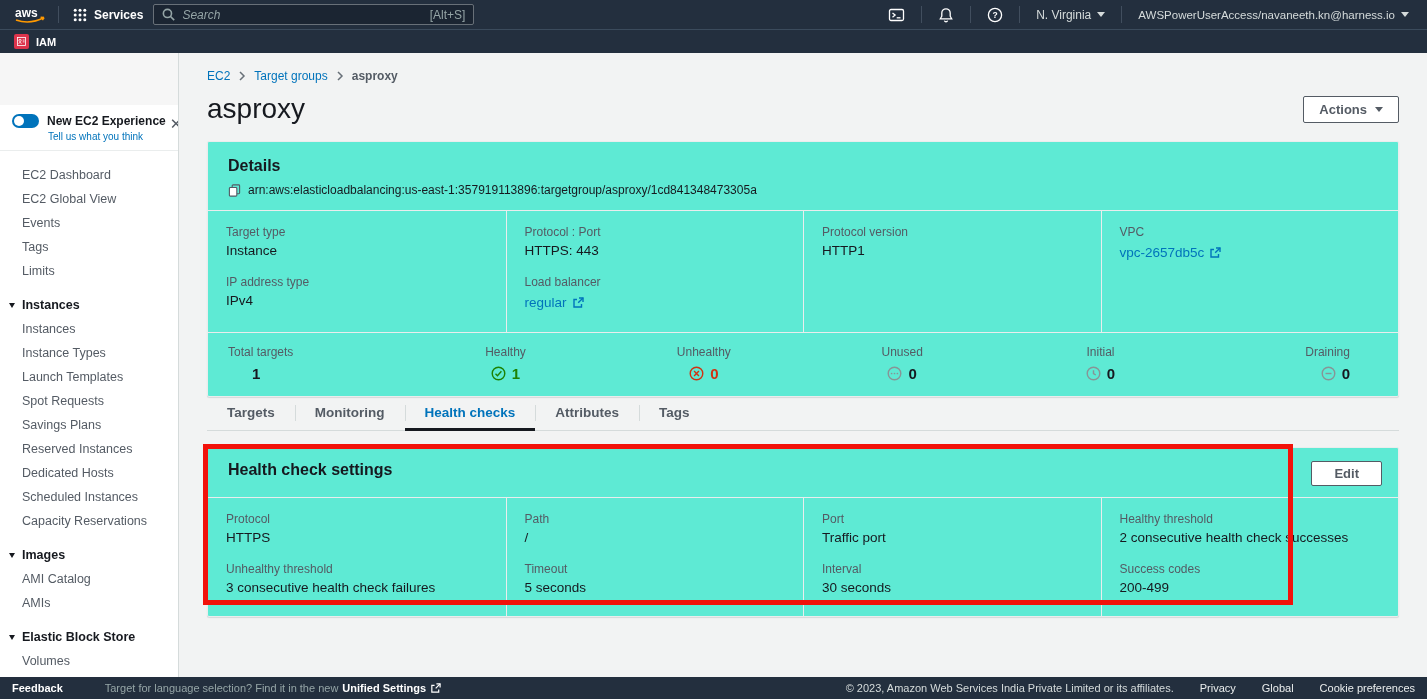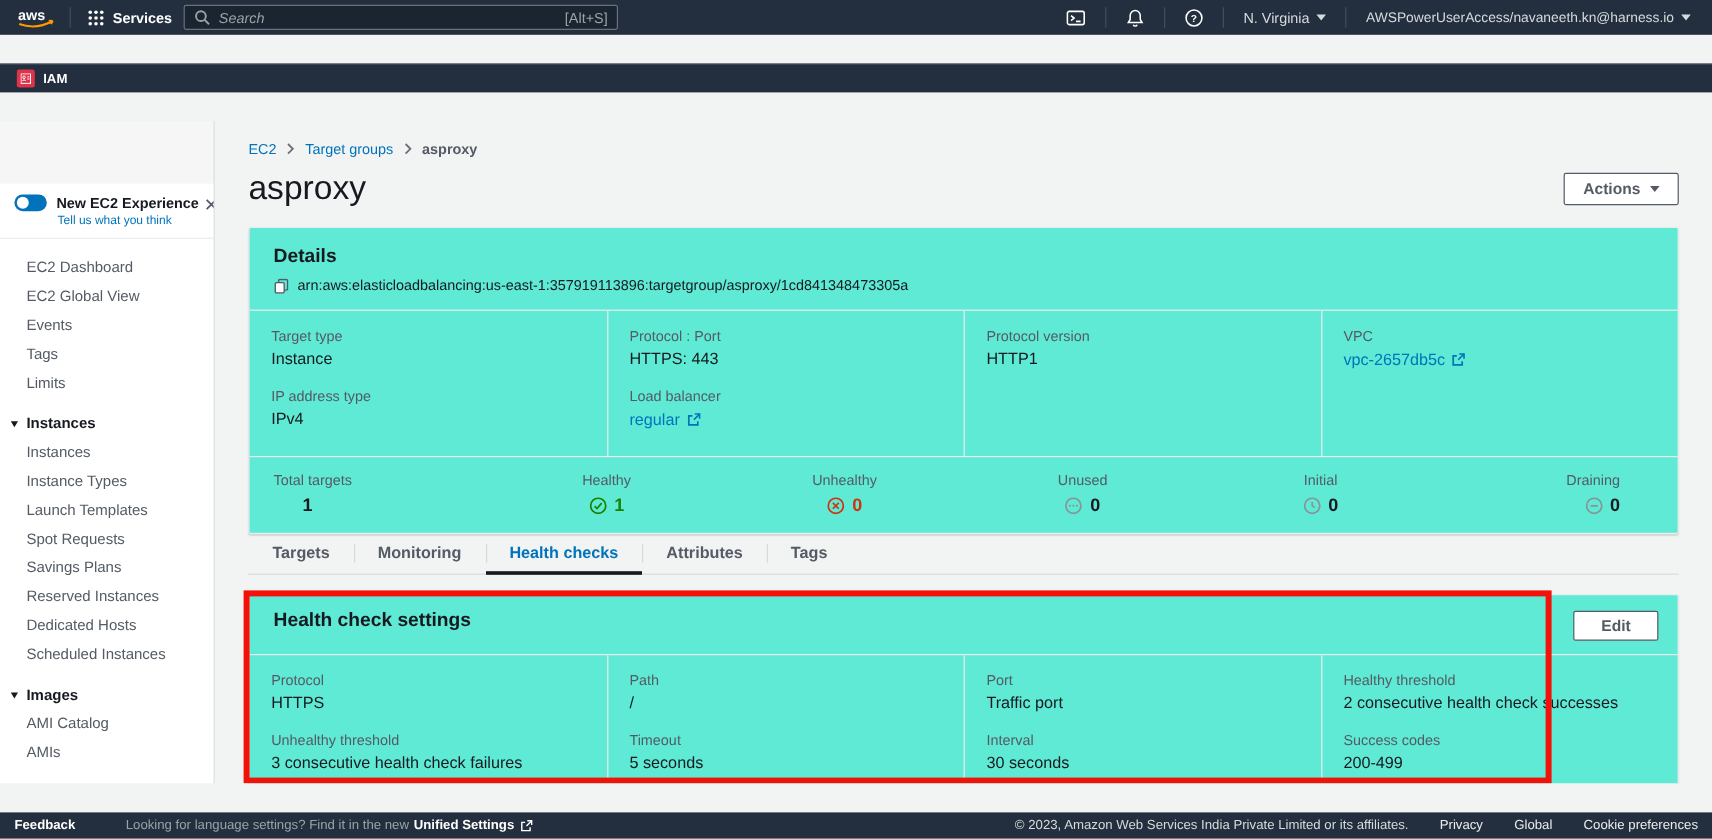--- a/index.html
+++ b/index.html
@@ -6,28 +6,28 @@
     --accent-blue:#0073bb;
     --healthy-green:#1d8102;
     --unhealthy-red:#d13212;
     --highlight-red:#f2120a;
     --topnav-bg:#232f3e;
     --iam-red:#dd344c;
   }
   *{box-sizing:border-box;margin:0;padding:0;}
   html,body{width:1427px;height:699px;overflow:hidden;}
   body{font-family:"Liberation Sans","DejaVu Sans",sans-serif;color:#16191f;background:#f2f3f3;}
-  .app{display:flex;flex-direction:column;height:699px;gap:24px;}
+  .app{display:flex;flex-direction:column;height:699px;}
 
   
   .topnav{height:29px;background:var(--topnav-bg,#232f3e);display:flex;align-items:center;padding:0 12px;flex:none;}
   .topnav .vdiv{width:1px;height:17px;background:#414e5e;margin:0 10px;flex:none;}
   .logo{display:flex;align-items:center;cursor:pointer;}
   .services{display:flex;align-items:center;gap:7px;color:#fff;font-size:12px;font-weight:700;cursor:pointer;padding:0 4px;}
-  .searchbox{width:362px;height:21px;margin-left:6px;background:#1b2532;border:1px solid #687078;border-radius:2px;display:flex;align-items:center;padding:0 8px;gap:7px;}
+  .searchbox{width:321px;height:21px;margin-left:6px;background:#1b2532;border:1px solid #687078;border-radius:2px;display:flex;align-items:center;padding:0 8px;gap:7px;}
   .searchbox input{flex:1;background:transparent;border:none;outline:none;color:#d5dbdb;font-size:12px;font-style:italic;font-family:inherit;}
   .searchbox input::placeholder{color:#95a5a6;font-style:italic;}
   .search-shortcut{color:#95a5a6;font-size:12px;}
   .topnav-right{margin-left:auto;display:flex;align-items:center;}
   .nav-iconbtn{display:flex;align-items:center;justify-content:center;padding:0 6px;cursor:pointer;}
   .nav-textbtn{display:flex;align-items:center;gap:6px;color:#d5dbdb;font-size:12px;cursor:pointer;padding:0 6px;white-space:nowrap;}
   .caret{width:0;height:0;border-left:4px solid transparent;border-right:4px solid transparent;border-top:5px solid currentColor;display:inline-block;}
   
   .iambar{height:24px;background:var(--topnav-bg,#232f3e);border-top:1px solid #3b4b5c;display:flex;align-items:center;padding:0 14px;gap:7px;flex:none;}
   .iam-icon{width:15px;height:15px;border-radius:2px;background:var(--iam-red,#dd344c);display:flex;align-items:center;justify-content:center;flex:none;}
@@ -219,20 +219,21 @@
               <span>Instances</span>
             </div>
           <div class="nav-item">Instances</div>
           <div class="nav-item">Instance Types</div>
           <div class="nav-item">Launch Templates</div>
           <div class="nav-item">Spot Requests</div>
           <div class="nav-item">Savings Plans</div>
           <div class="nav-item">Reserved Instances</div>
           <div class="nav-item">Dedicated Hosts</div>
           <div class="nav-item">Scheduled Instances</div>
+          <div class="nav-item">Capacity Reservations</div>
           <div class="nav-section">
               <span class="nav-caret"></span>
               <span>Images</span>
             </div>
           <div class="nav-item">AMI Catalog</div>
           <div class="nav-item">AMIs</div>
           <div class="nav-section">
               <span class="nav-caret"></span>
               <span>Elastic Block Store</span>
             </div>
@@ -452,21 +453,21 @@
         </div>
         <div class="highlight-box"></div>
       </div>
 
     </div>
   </div>
 
   <div class="footer">
     <span class="footer-feedback">Feedback</span>
     <span class="footer-lang">
-      <span>Looking for language settings? Find it in the new</span>
+      <span>Target for language selection? Find it in the new</span>
       <b>
         <span>Unified Settings</span>
         <svg width="11" height="11" viewBox="0 0 12 12" fill="none" stroke="#fff" stroke-width="1.3">
             <path d="M5 2.5H2v7.5h7.5V7"></path>
             <path d="M7 1h4v4"></path>
             <path d="M11 1L6.2 5.8"></path>
           </svg>
       </b>
     </span>
     <span class="footer-right">

